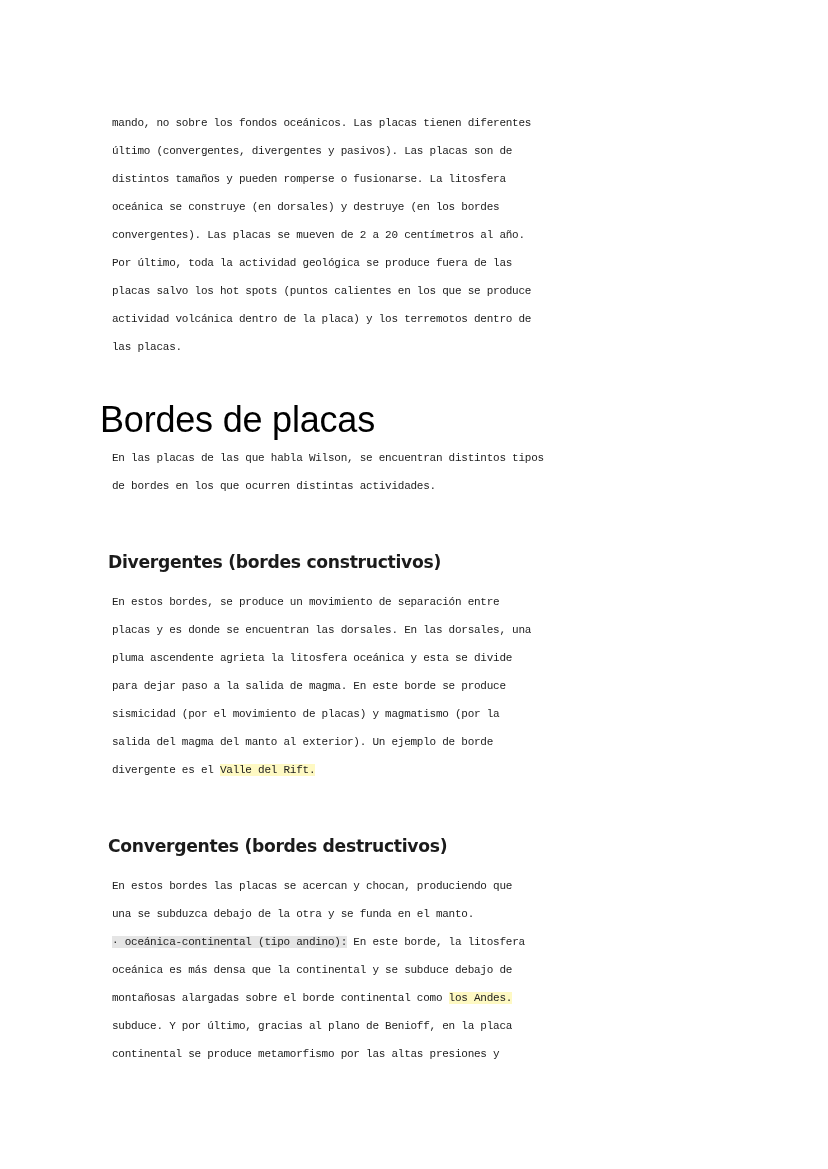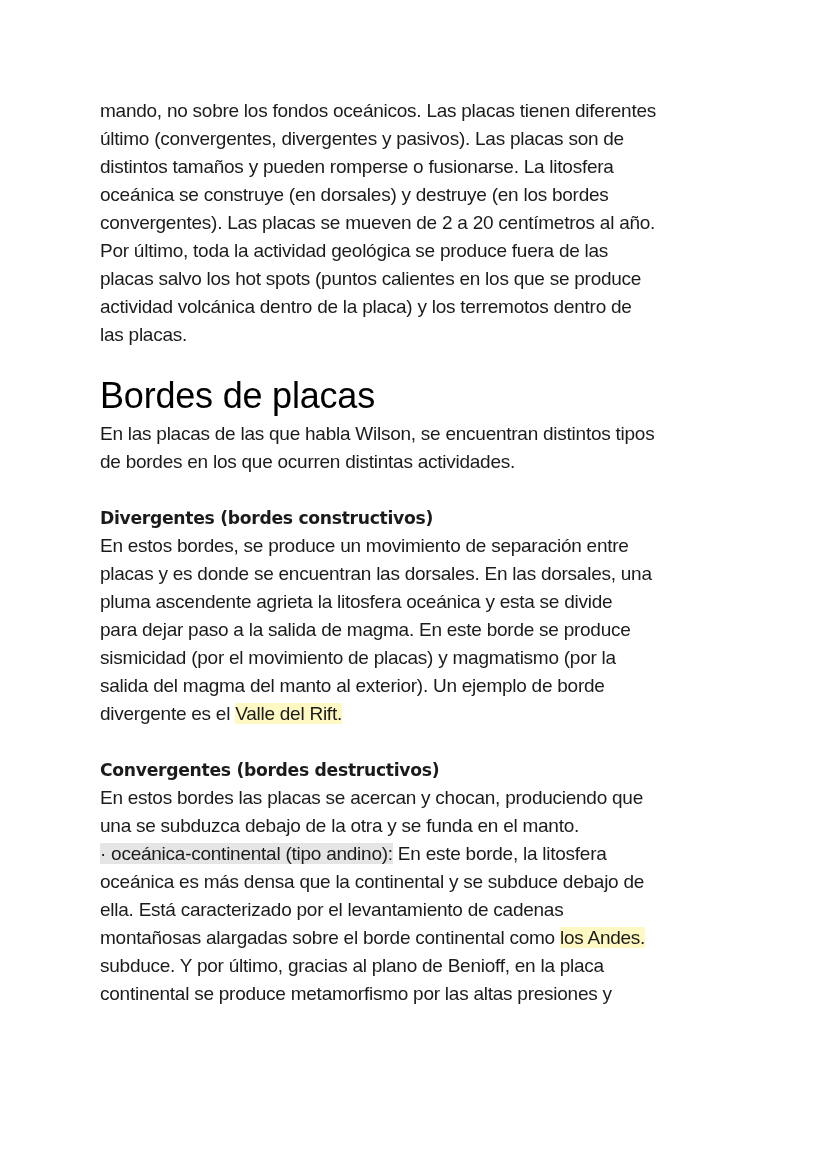--- a/index.html
+++ b/index.html
@@ -1,21 +1,21 @@
 <!DOCTYPE html>
 <html><head>
   <meta charset="utf-8">
   <style>
     html, body { margin: 0; padding: 0; background: #ffffff; }
     body { width: 828px; height: 1169px; position: relative; overflow: hidden; }
     .page { position: absolute; left: 100px; top: 97px; width: 640px; color: #1b1b1b; }
-    .p { font-family: Liberation Sans, sans-serif; font-size: 19px; line-height: 28px; letter-spacing: -0.25px; margin: 0; }
+    .p { font-family: Liberation Mono, monospace; font-size: 11px; line-height: 28px; letter-spacing: -0.25px; margin: 12px; }
     .p .ln { display: block; white-space: nowrap; }
     h1 { font-family: "Liberation Sans", sans-serif; font-weight: 400; font-size: 36px; line-height: 44px; margin: 0; color: #000000; letter-spacing: -0.2px; }
-    .h3 { font-family: "DejaVu Sans", sans-serif; font-weight: 700; font-size: 17.2px; line-height: 28px; letter-spacing: -0.3px; margin: 0; display: block; }
+    .h3 { font-family: "DejaVu Sans", sans-serif; font-weight: 700; font-size: 17.2px; line-height: 28px; letter-spacing: -0.3px; margin: 8px; display: block; }
     .hl-red { background: #fef9c3; }
     .hl-green { background: #e5e5e5; }
     .gap-a { height: 25px; }
     .gap-b { height: 28px; }
   </style>
 </head>
 <body>
 
 <div class="page">
 
@@ -57,20 +57,19 @@
 
   <div class="gap-b"></div>
 
   <div>
     <span class="h3">Convergentes (bordes destructivos)</span>
     <p class="p">
       <span class="ln">En estos bordes las placas se acercan y chocan, produciendo que</span>
       <span class="ln">una se subduzca debajo de la otra y se funda en el manto.</span>
       <span class="ln"><span class="hl-green">· oceánica-continental (tipo andino):</span><span> En este borde, la litosfera</span></span>
       <span class="ln">oceánica es más densa que la continental y se subduce debajo de</span>
-      <span class="ln">ella. Está caracterizado por el levantamiento de cadenas</span>
       <span class="ln"><span>montañosas alargadas sobre el borde continental como </span><span class="hl-red">los Andes.</span></span>
       <span class="ln">subduce. Y por último, gracias al plano de Benioff, en la placa</span>
       <span class="ln">continental se produce metamorfismo por las altas presiones y</span>
     </p>
   </div>
 
 </div>
 
 </body></html>

